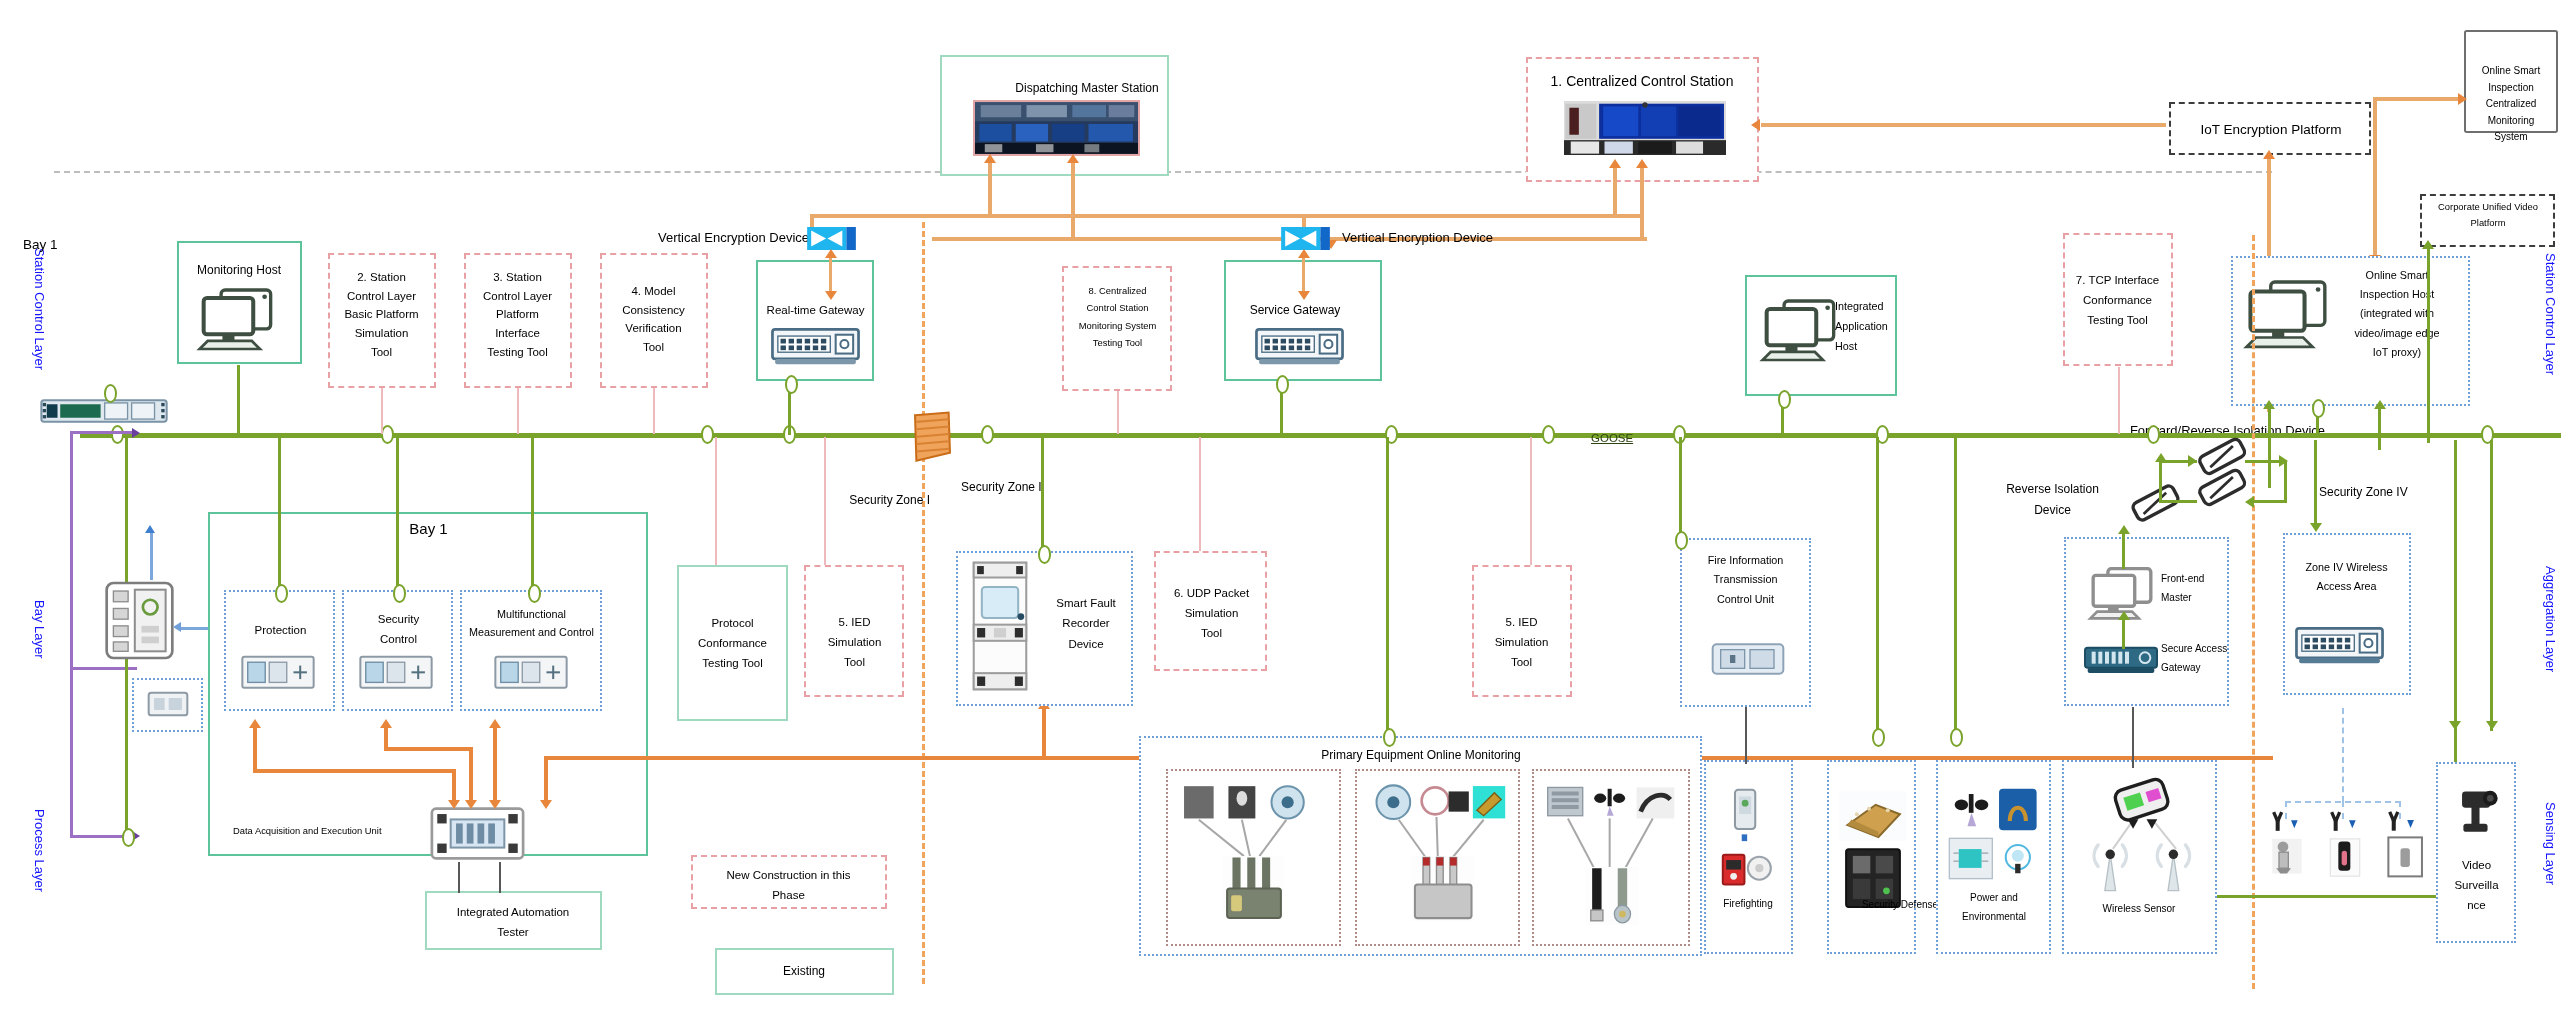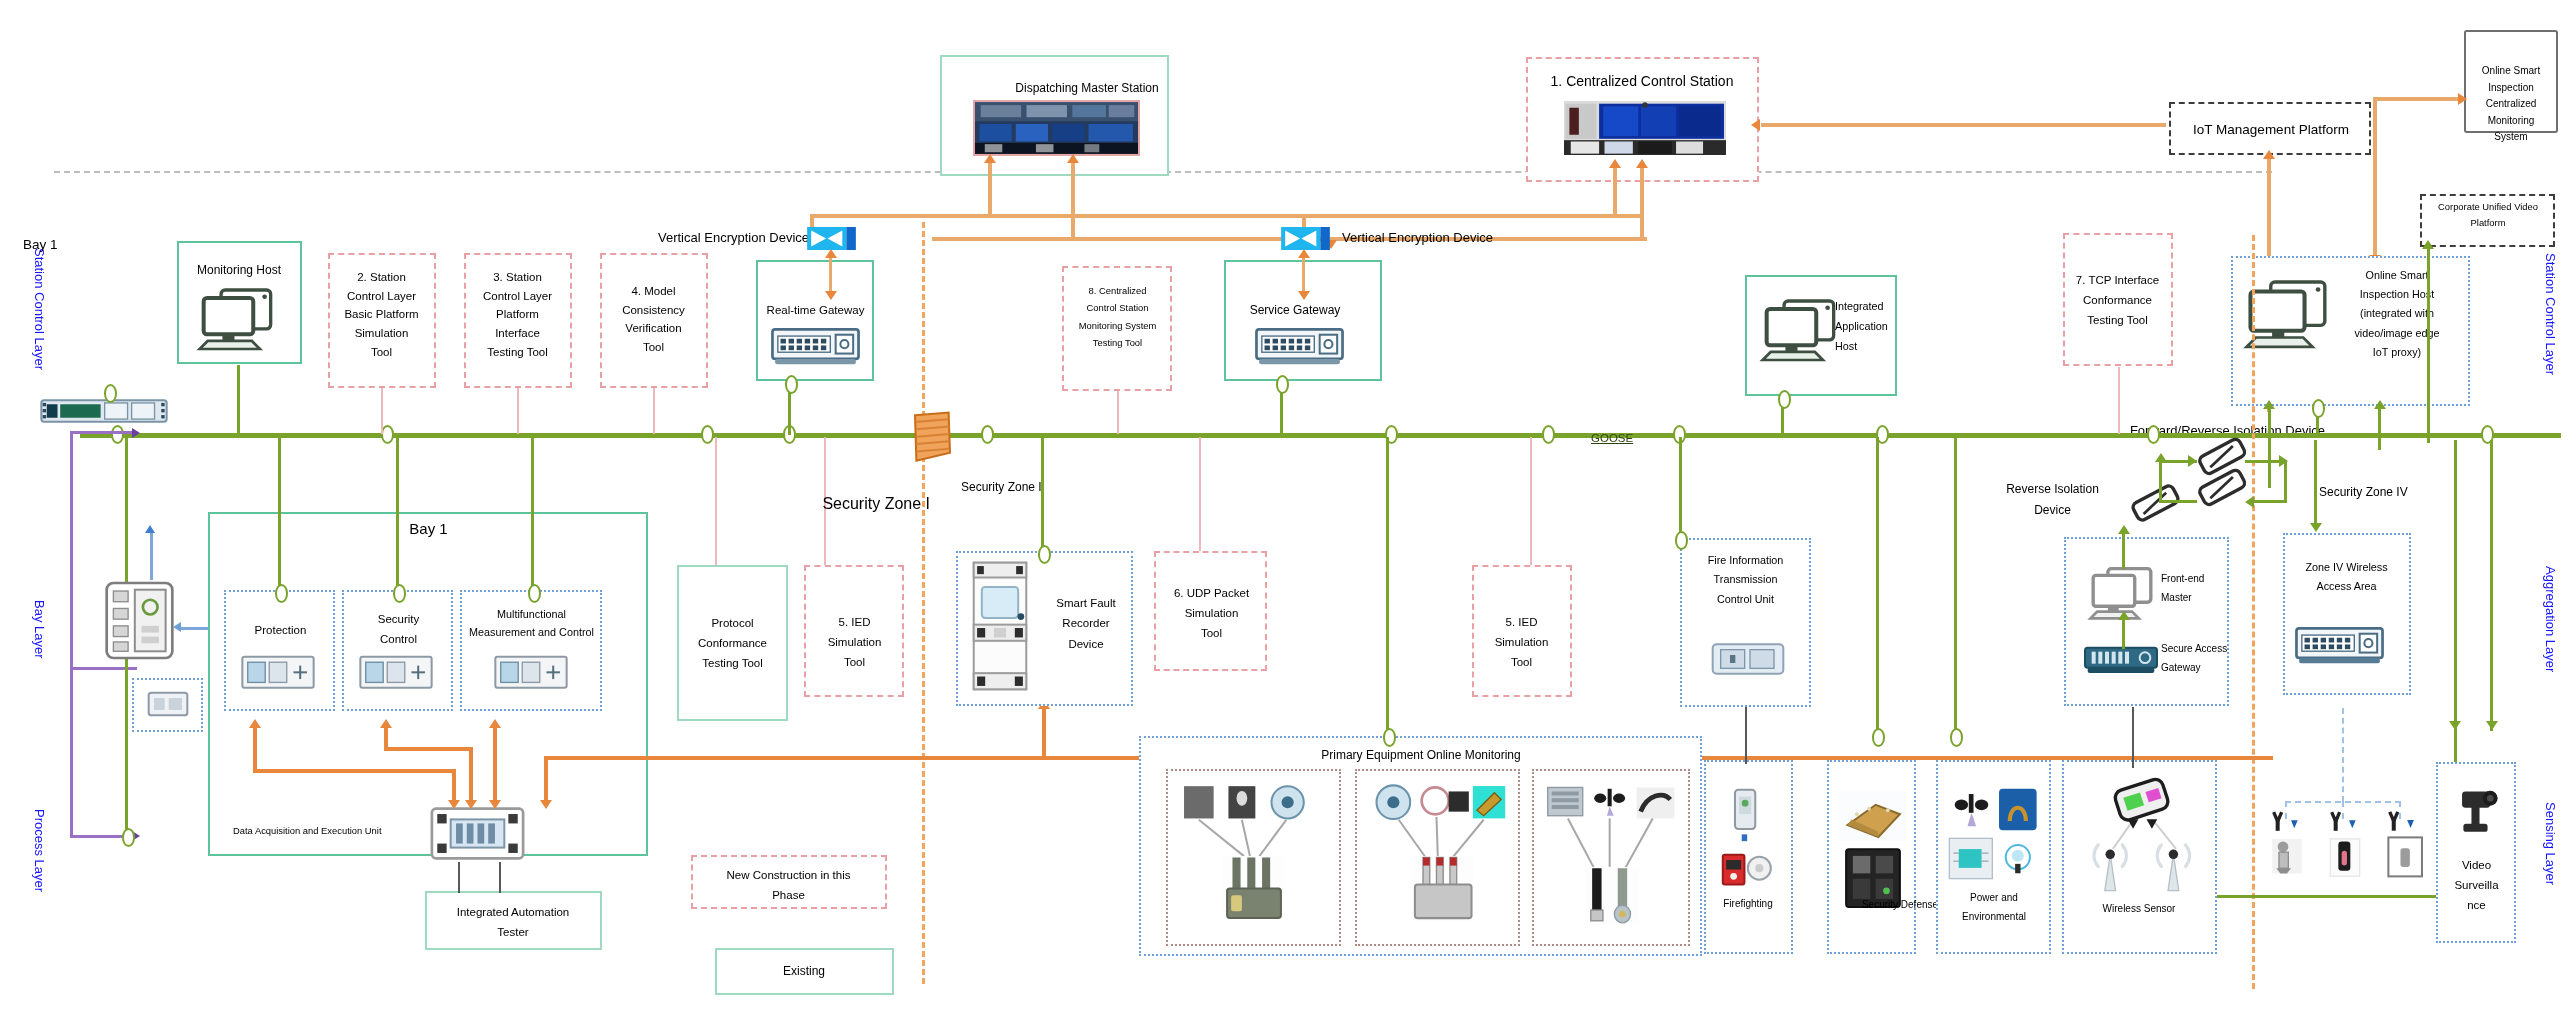--- a/index.html
+++ b/index.html
@@ -101,21 +101,21 @@
       <rect x="0" y="58" width="240" height="22" fill="#2a2a2a"></rect>
       <rect x="10" y="60" width="42" height="18" fill="#e6e6e6"></rect>
       <rect x="60" y="60" width="42" height="18" fill="#cfd8e8"></rect>
       <rect x="110" y="60" width="50" height="18" fill="#1b1b1b"></rect>
       <rect x="166" y="60" width="40" height="18" fill="#dddddd"></rect>
       <circle cx="120" cy="6" r="4" fill="#333"></circle>
     </svg>
   </div>
 
   <div class="bracket" style="left:2169px;top:102px;width:202px;height:53px;"></div>
-  <div class="txt" style="left:2171px;top:120px;width:200px;font-size:13.5px;">IoT Management Platform</div>
+  <div class="txt" style="left:2171px;top:120px;width:200px;font-size:13.5px;">IoT Encryption Platform</div>
 
   <div class="abs box-grey" style="left:2464px;top:30px;width:94px;height:103px;"></div>
   <div class="txt" style="left:2465px;top:35px;width:92px;font-size:10px;line-height:1.65;margin-top:28px;">Online Smart
 Inspection
 Centralized
 Monitoring
 System</div>
 
   <div class="bracket" style="left:2420px;top:194px;width:135px;height:53px;"></div>
   <div class="txt" style="left:2422px;top:199px;width:132px;font-size:9.4px;line-height:1.7;">Corporate Unified Video
@@ -357,21 +357,21 @@
       <path d="M6 6 L56 2 L58 62 L8 74 Z" fill="#f0a35a" stroke="#c96c18" stroke-width="3"></path>
       <g stroke="#d98234" stroke-width="3">
         <line x1="8" y1="16" x2="56" y2="12"></line>
         <line x1="8" y1="27" x2="57" y2="23"></line>
         <line x1="8" y1="38" x2="57" y2="34"></line>
         <line x1="8" y1="49" x2="57" y2="45"></line>
         <line x1="8" y1="60" x2="57" y2="56"></line>
       </g>
     </svg>
   </div>
-  <div class="txt" style="left:802px;top:492px;width:128px;font-size:16px;text-align:right;">Security Zone I</div>
+  <div class="txt" style="left:802px;top:492px;width:128px;font-size:12px;text-align:right;">Security Zone I</div>
   <div class="txt" style="left:961px;top:479px;width:142px;font-size:12px;text-align:left;">Security Zone II</div>
   <div class="txt" style="left:2319px;top:484px;width:142px;font-size:12px;text-align:left;">Security Zone IV</div>
 
   <div class="ico" style="left:40px;top:396px;">
     <svg width="128" height="30" viewBox="0 0 190 44">
       <rect x="2" y="6" width="186" height="32" rx="4" fill="#dfe8ef" stroke="#7a93a6" stroke-width="3"></rect>
       <rect x="10" y="12" width="16" height="20" fill="#0f3b4a"></rect>
       <rect x="30" y="12" width="60" height="20" fill="#1c6b50"></rect>
       <rect x="96" y="10" width="34" height="24" fill="#eef3f7" stroke="#7a93a6" stroke-width="2"></rect>
       <rect x="136" y="10" width="34" height="24" fill="#eef3f7" stroke="#7a93a6" stroke-width="2"></rect>

